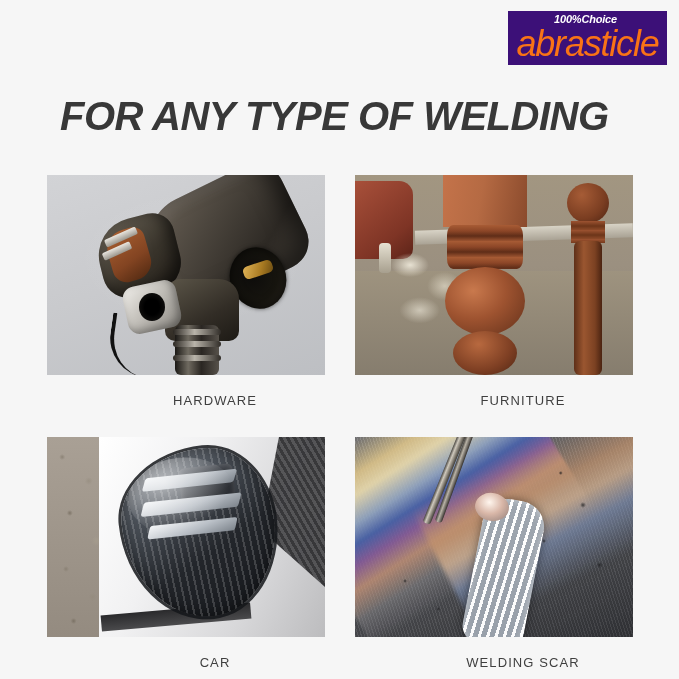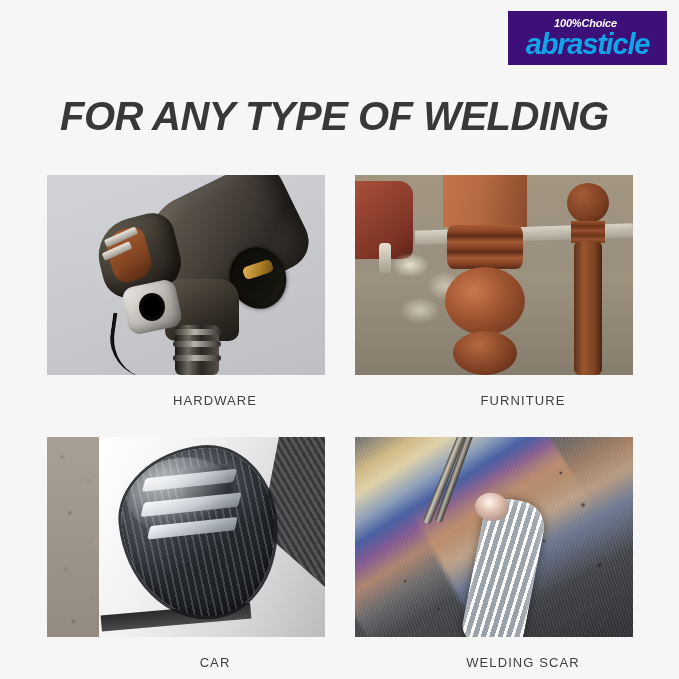--- a/index.html
+++ b/index.html
@@ -29,23 +29,23 @@
     font-size: 11px;
     font-weight: bold;
     font-style: italic;
     letter-spacing: -0.2px;
     line-height: 1;
     margin-bottom: 1px;
     align-self: center;
     transform: translateX(-2px);
   }
   .logo-word {
-    color: #0ea5e9;
-    font-size: 29px;
-    font-weight: bold;
+    color: #f97316;
+    font-size: 36px;
+    font-weight: normal;
     font-style: italic;
     letter-spacing: -1.2px;
     line-height: 1;
   }
 
   
   .headline {
     position: absolute;
     left: 60px; top: 94px;
     font-size: 40px;

